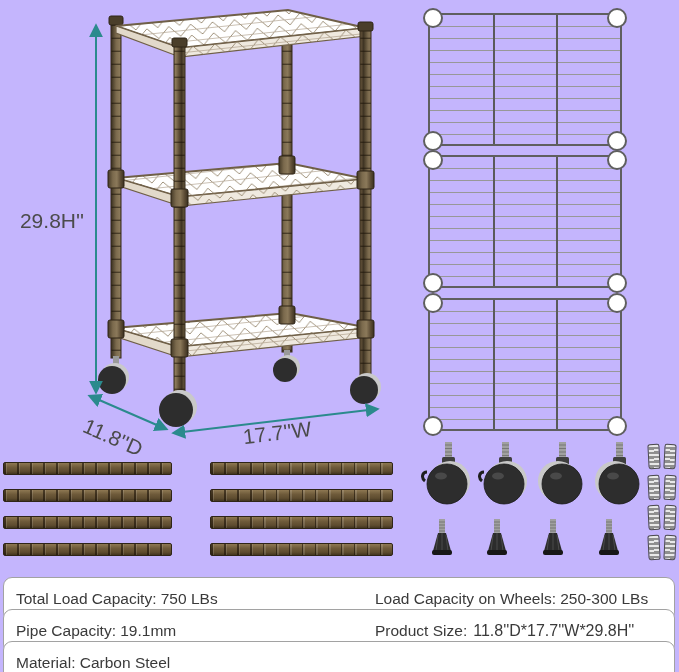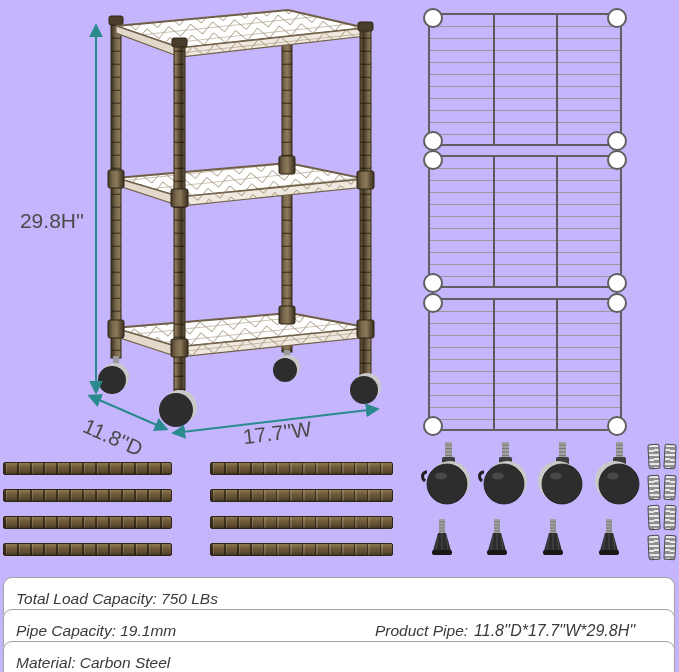--- a/index.html
+++ b/index.html
@@ -34,21 +34,21 @@
 
   
   .sleeve{position:absolute;left:647px;width:30px;height:25px;}
   .s1{top:444px}.s2{top:475px}.s3{top:505px}.s4{top:535px}
   .sleeve .h{position:absolute;top:0;width:12px;height:25px;border:1px solid #4a4a4a;border-radius:2.5px;box-sizing:border-box;
              background:repeating-linear-gradient(180deg,#e8e8e8 0 2px,#8f8f8f 2px 4.5px);}
   .h.l{left:1px;transform:rotate(-3deg)}.h.r{right:1px;transform:rotate(3deg)}
 
   
   .spec-row{position:absolute;left:3px;width:672px;height:44px;background:#fff;border:1.5px solid #a2a2a2;
-            border-radius:9px;box-sizing:border-box;font-style:italic;}
+            border-radius:9px;box-sizing:border-box;}
   .t1{top:577px}.t2{top:609px}.t3{top:641px}
   .cl,.cr{position:absolute;top:0;height:100%;display:flex;align-items:center;font-size:15.5px;color:#3a3a3a;white-space:nowrap;}
   .cl{left:12px}.cr{left:371px}
   .size-val{font-size:16px;margin-left:6px;color:#3a3a3a;}
 </style>
 </head>
 <body>
 
 <div class="canvas">
 
@@ -310,25 +310,26 @@
     <div class="h l"></div>
     <div class="h r"></div>
   </div>
   <div class="sleeve s4">
     <div class="h l"></div>
     <div class="h r"></div>
   </div>
 
   <div class="spec-row t1">
     <span class="cl">Total Load Capacity: 750 LBs</span>
+    <span class="cr">Load Capacity on Wheels: 250-300 LBs</span>
   </div>
   <div class="spec-row t2">
     <span class="cl">Pipe Capacity: 19.1mm</span>
     <span class="cr">
-      <span>Product Pipe:</span>
+      <span>Product Size:</span>
       <span class="size-val">11.8''D*17.7''W*29.8H''</span>
     </span>
   </div>
   <div class="spec-row t3">
     <span class="cl">Material: Carbon Steel</span>
   </div>
 
 </div>
 
 </body></html>

